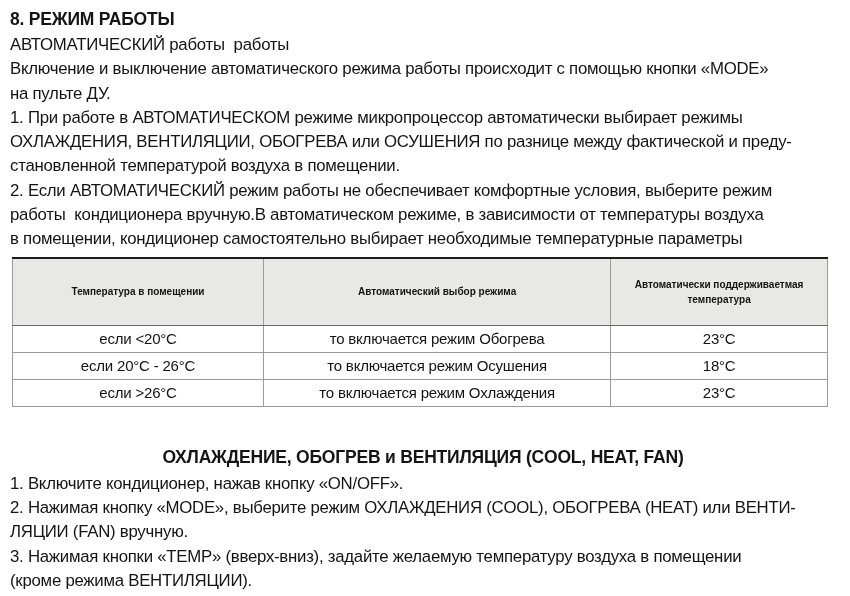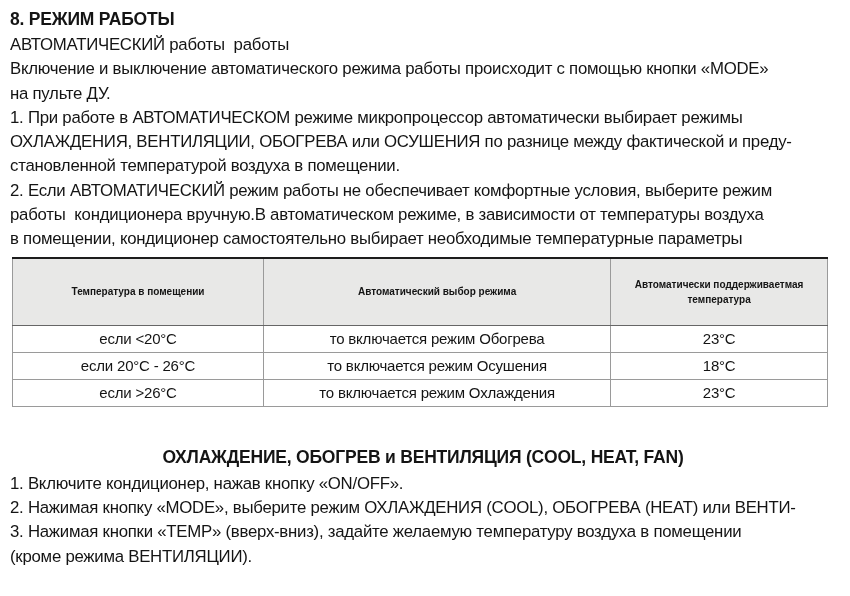--- a/index.html
+++ b/index.html
@@ -102,17 +102,18 @@
         <td>то включается режим Охлаждения</td>
         <td>23°C</td>
       </tr>
     </tbody>
   </table>
 
   <div class="section2">
     <div class="h1">ОХЛАЖДЕНИЕ, ОБОГРЕВ и ВЕНТИЛЯЦИЯ (COOL, HEAT, FAN)</div>
     <div class="line">1. Включите кондиционер, нажав кнопку «ON/OFF».</div>
     <div class="line">2. Нажимая кнопку «MODE», выберите режим ОХЛАЖДЕНИЯ (COOL), ОБОГРЕВА (HEAT) или ВЕНТИ-</div>
+    <div class="line">ЛЯЦИИ (FAN) вручную.</div>
     <div class="line">3. Нажимая кнопки «TEMP» (вверх-вниз), задайте желаемую температуру воздуха в помещении</div>
     <div class="line">(кроме режима ВЕНТИЛЯЦИИ).</div>
   </div>
 
 </div>
 
 </body></html>

